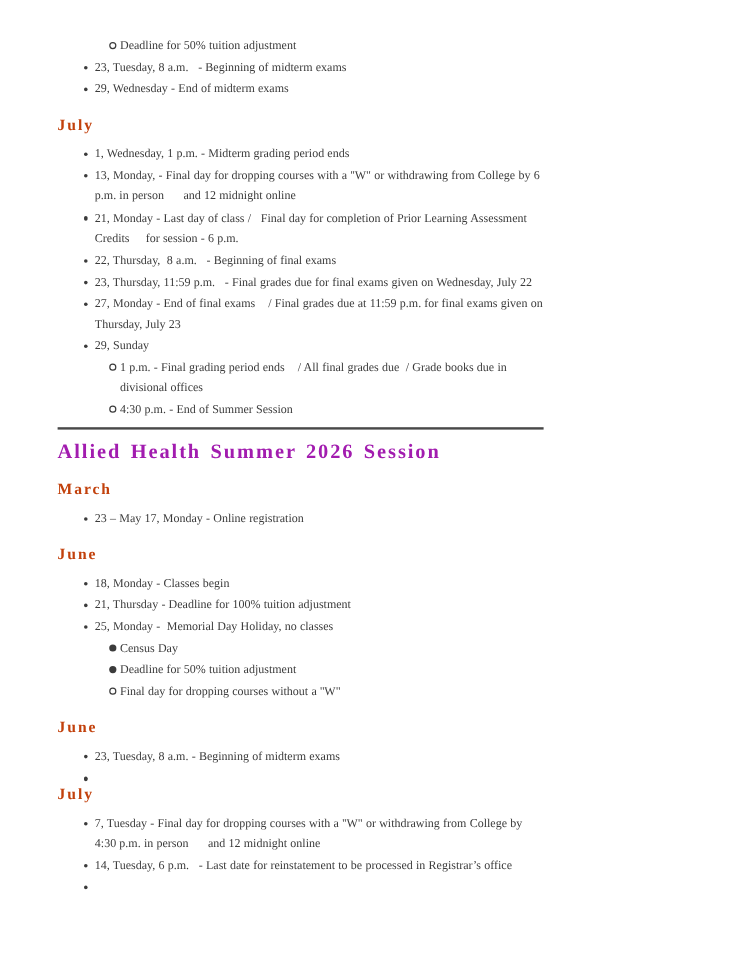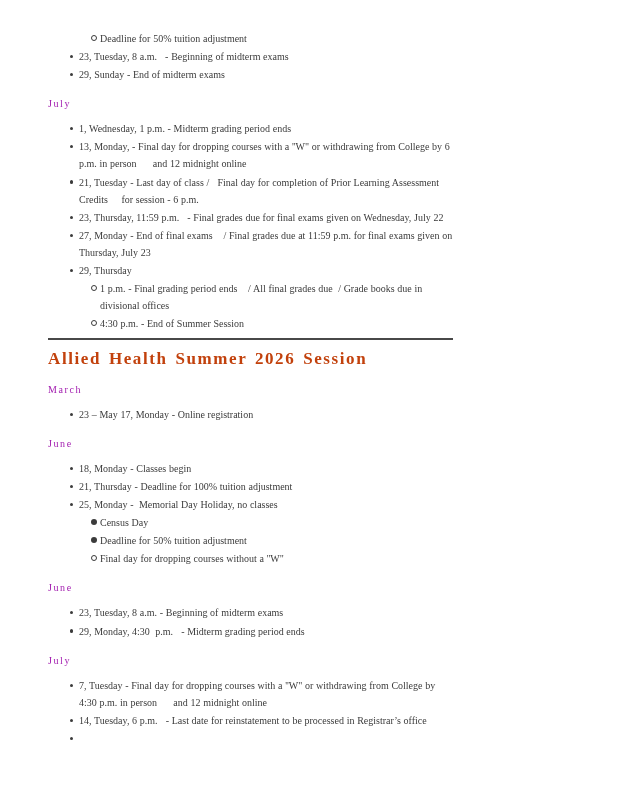--- a/index.html
+++ b/index.html
@@ -20,29 +20,29 @@
     min-height: 800px;
     padding: 30px 43px 20px 48px;
     background: #ffffff;
   }
   h2.session-title {
     font-size: 17px;
     line-height: 21px;
     font-weight: bold;
     letter-spacing: 1.6px;
     word-spacing: 2px;
+    color: #a21caf;
+    margin: 8px 0 8px 0;
+  }
+  h3.month-heading {
+    font-size: 13px;
+    line-height: 17px;
+    font-weight: bold;
+    letter-spacing: 1.6px;
     color: #c2410c;
-    margin: 8px 0 8px 0;
-  }
-  h3.month-heading {
-    font-size: 10px;
-    line-height: 17px;
-    font-weight: normal;
-    letter-spacing: 1.6px;
-    color: #a21caf;
     margin: 12px 0 8px 0;
   }
   hr.section-divider {
     border: none;
     border-top: 2px solid #484848;
     margin: 6px 0 8px 0;
   }
   ul.cal-list {
     list-style: none;
     margin: 0 0 6px 0;
@@ -94,51 +94,55 @@
         <li class="entry lvl2 b-circle">
           <span class="marker"></span>
           <span class="txt">Deadline for 50% tuition adjustment</span>
         </li>
         <li class="entry lvl1 b-dot">
           <span class="marker"></span>
           <span class="txt">23, Tuesday, 8 a.m.   - Beginning of midterm exams</span>
         </li>
         <li class="entry lvl1 b-dot">
           <span class="marker"></span>
-          <span class="txt">29, Sunday - End of midterm exams</span>
+          <span class="txt">29, Wednesday - End of midterm exams</span>
         </li>
       </ul>
       <h3 class="month-heading">July</h3>
       <ul class="cal-list">
         <li class="entry lvl1 b-dot">
           <span class="marker"></span>
           <span class="txt">1, Wednesday, 1 p.m. - Midterm grading period ends</span>
         </li>
         <li class="entry lvl1 b-dot">
           <span class="marker"></span>
           <span class="txt">13, Monday, - Final day for dropping courses with a ''W" or withdrawing from College by 6 p.m. in person      and 12 midnight online</span>
         </li>
         <li class="entry lvl1 b-dot">
           <span class="marker"></span>
         </li>
         <li class="entry lvl1 b-dot">
           <span class="marker"></span>
-          <span class="txt">21, Tuesday - Last day of class /   Final day for completion of Prior Learning Assessment Credits     for session - 6 p.m.</span>
+          <span class="txt">21, Monday - Last day of class /   Final day for completion of Prior Learning Assessment Credits     for session - 6 p.m.</span>
+        </li>
+        <li class="entry lvl1 b-dot">
+          <span class="marker"></span>
+          <span class="txt">22, Thursday,  8 a.m.   - Beginning of final exams</span>
         </li>
         <li class="entry lvl1 b-dot">
           <span class="marker"></span>
           <span class="txt">23, Thursday, 11:59 p.m.   - Final grades due for final exams given on Wednesday, July 22</span>
         </li>
         <li class="entry lvl1 b-dot">
           <span class="marker"></span>
           <span class="txt">27, Monday - End of final exams    / Final grades due at 11:59 p.m. for final exams given on      Thursday, July 23</span>
         </li>
         <li class="entry lvl1 b-dot">
           <span class="marker"></span>
-          <span class="txt">29, Thursday</span>
+          <span class="txt">29, Sunday</span>
         </li>
         <li class="entry lvl2 b-circle">
           <span class="marker"></span>
           <span class="txt">1 p.m. - Final grading period ends    / All final grades due  / Grade books due in divisional offices</span>
         </li>
         <li class="entry lvl2 b-circle">
           <span class="marker"></span>
           <span class="txt">4:30 p.m. - End of Summer Session</span>
         </li>
       </ul>
@@ -182,21 +186,20 @@
       <ul class="cal-list">
         <li class="entry lvl1 b-dot">
           <span class="marker"></span>
           <span class="txt">23, Tuesday, 8 a.m. - Beginning of midterm exams</span>
         </li>
         <li class="entry lvl1 b-dot">
           <span class="marker"></span>
         </li>
         <li class="entry lvl1 b-dot">
           <span class="marker"></span>
-          <span class="txt">29, Monday, 4:30  p.m.   - Midterm grading period ends</span>
         </li>
       </ul>
       <h3 class="month-heading">July</h3>
       <ul class="cal-list">
         <li class="entry lvl1 b-dot">
           <span class="marker"></span>
           <span class="txt">7, Tuesday - Final day for dropping courses with a ''W" or withdrawing from College by 4:30 p.m. in person      and 12 midnight online</span>
         </li>
         <li class="entry lvl1 b-dot">
           <span class="marker"></span>

